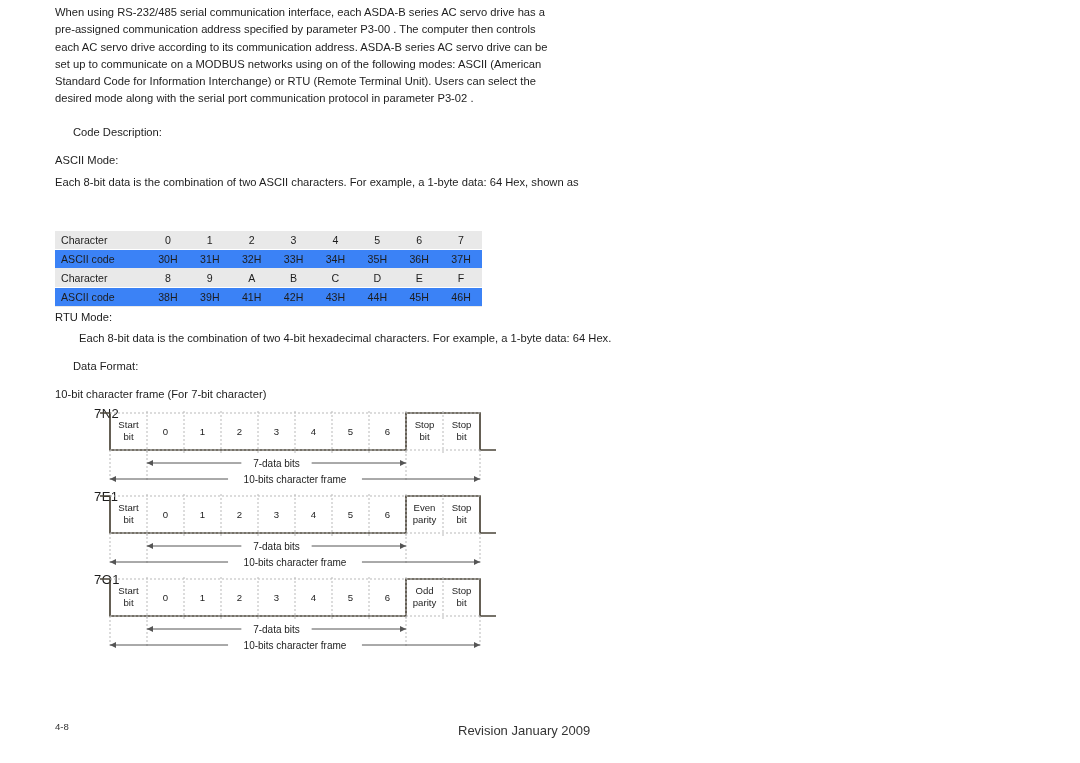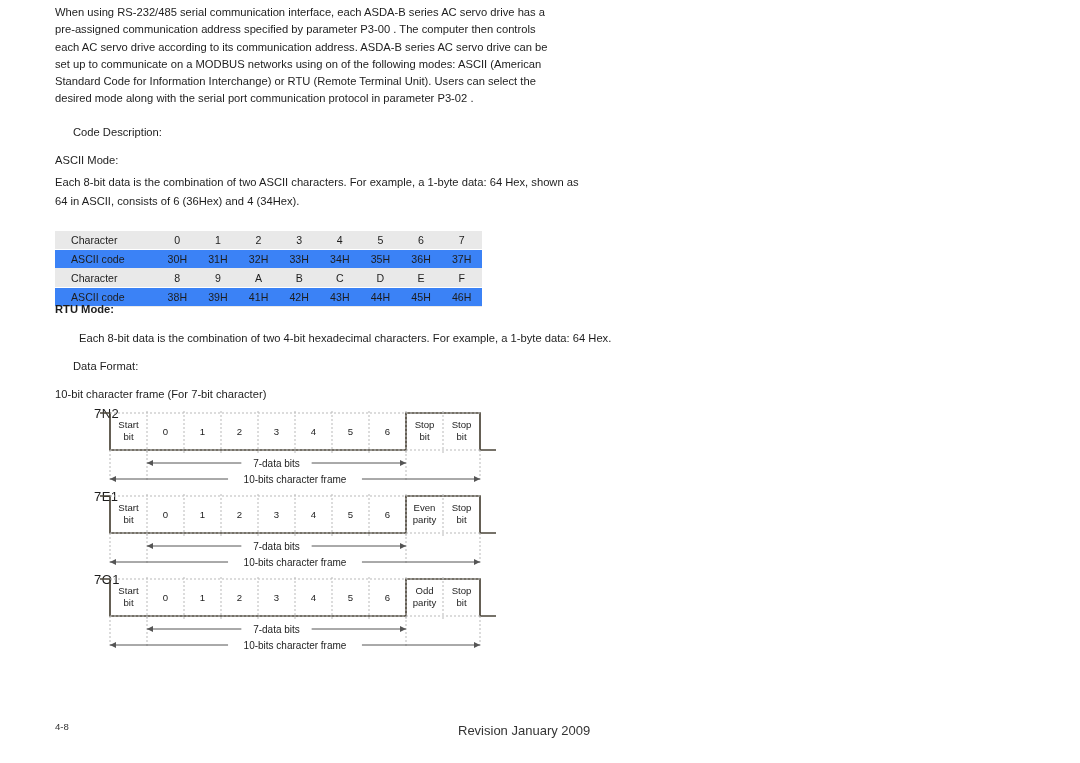--- a/index.html
+++ b/index.html
@@ -58,21 +58,21 @@
   .ascii-table td {
     padding: 0;
     height: 18px;
     line-height: 18px;
     text-align: center;
     border-top: 1px solid #ffffff;
     border-bottom: 1px solid #ffffff;
   }
   .ascii-table td.rowhdr {
     text-align: left;
-    padding-left: 16px;
+    padding-left: 6px;
     width: 86px;
   }
   .ascii-table tr.shaded td {
     background: #e9e9e9;
   }
   .ascii-table tr.plain td {
     background: #3b82f6;
     border-bottom: 1px solid #e9e9e9;
   }
 
@@ -120,21 +120,20 @@
   <div class="intro">
     <p>When using RS-232/485 serial communication interface, each ASDA-B series AC servo drive has a pre-assigned communication address specified by parameter  P3-00 . The computer then controls each AC servo drive according to its communication address. ASDA-B series AC servo drive can be set up to communicate on a MODBUS networks using on of the following modes: ASCII (American Standard Code for Information Interchange) or RTU (Remote Terminal Unit). Users can select the desired mode along with the serial port communication protocol in parameter  P3-02 .</p>
   </div>
 
   <div class="para indent" style="top:125px;">Code Description:</div>
 
   <div class="para" style="top:153px;">ASCII Mode:</div>
 
   <div class="para" style="top:175px;text-align:center;">Each 8-bit data is the combination of two ASCII characters. For example, a 1-byte data: 64 Hex, shown as</div>
 
-  <div class="para" style="top:194px;"> 64  in ASCII, consists of  6  (36Hex) and  4   (34Hex).</div>
 
 
   <table class="ascii-table">
     <tbody>
         <tr class="shaded">
           <td class="rowhdr">Character</td>
           <td>0</td>
           <td>1</td>
           <td>2</td>
           <td>3</td>
@@ -172,21 +171,21 @@
           <td>41H</td>
           <td>42H</td>
           <td>43H</td>
           <td>44H</td>
           <td>45H</td>
           <td>46H</td>
         </tr>
       </tbody>
   </table>
 
-  <div class="para" style="top:302px;font-weight:bold;">RTU Mode:</div>
+  <div class="para" style="top:310px;">RTU Mode:</div>
 
   <div class="para" style="top:331px;margin-left:24px;">Each 8-bit data is the combination of two 4-bit hexadecimal characters. For example, a 1-byte data: 64 Hex.</div>
 
   <div class="para indent" style="top:359px;">Data Format:</div>
 
   <div class="para" style="top:387px;">10-bit character frame (For 7-bit character)</div>
 
   <div class="frame-block" id="frame-0" style="top:406px;">
       <div class="frame-label">7N2</div>
       <svg class="frame-svg" width="396" height="80" viewBox="0 0 396 80">

